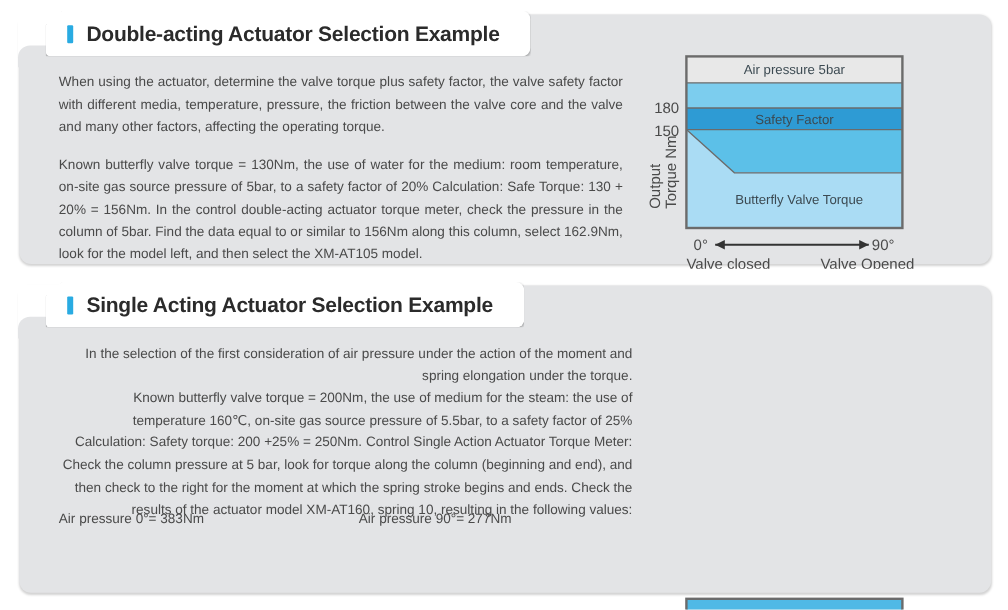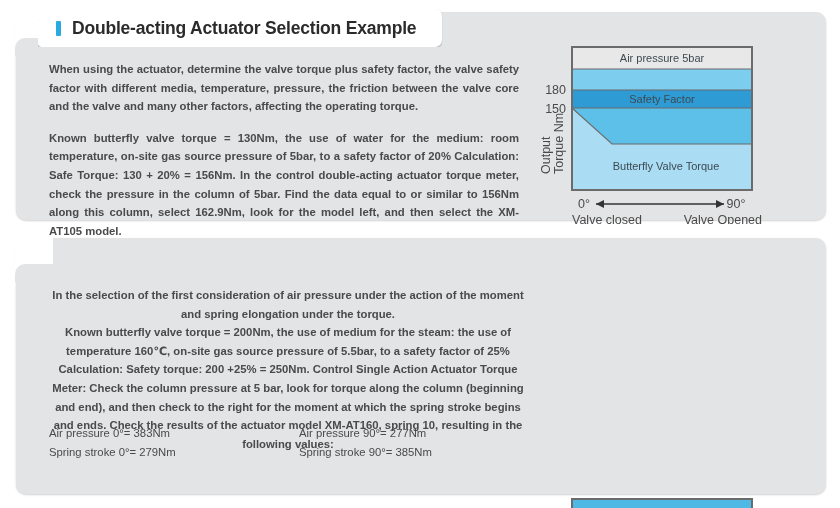--- a/index.html
+++ b/index.html
@@ -66,27 +66,26 @@
     letter-spacing:-.2px;
     white-space:nowrap;
   }
 
   
   .body-text{
     position:absolute;
     color:#4a4a4a;
     font-size:11.3px;
     line-height:18.6px;
-    font-weight:bold;
   }
   .panel.p1 .body-text{left:33px;top:48px;width:470px;}
   .panel.p2 .body-text{left:33px;top:48px;width:478px;}
   .body-text p{margin:0 0 13px 0;text-align:justify;}
   .body-text p:last-child{margin-bottom:0;}
-  .body-text p.tight{margin:0;text-align:center;}
+  .body-text p.tight{margin:0;text-align:right;}
 
   .kv-rows{position:absolute;left:33px;top:424px;width:470px;
            font-size:11.3px;color:#4a4a4a;line-height:18.6px;}
   .kv-row{display:flex;align-items:center;}
   .kv-row .c1{width:250px;flex:0 0 250px;}
   .kv-row .c2{flex:1 1 auto;}
   .note{margin-top:0;font-size:11.3px;color:#4a4a4a;line-height:18.6px;}
 
   
   .chart{position:absolute;}
@@ -152,35 +151,35 @@
         <text class="ax-num" x="68" y="174" text-anchor="middle">0°</text>
         <text class="ax-num" x="220" y="174" text-anchor="middle">90°</text>
         <text class="ax-cap" x="56" y="190" text-anchor="start">Valve closed</text>
         <text class="ax-cap" x="246" y="190" text-anchor="end">Valve Opened</text>
       </svg>
     </div>
   </div>
 
   <div class="panel p2">
 
+    <div class="tab">
+      <span class="bullet"></span>
+      <span class="tabtitle">Single Acting Actuator Selection Example</span>
+    </div>
 
     <div class="body-text">
       <p class="tight">In the selection of the first consideration of air pressure under the action of the moment and spring elongation under the torque.</p>
       <p class="tight">Known butterfly valve torque = 200Nm, the use of medium for the steam: the use of temperature 160℃, on-site gas source pressure of 5.5bar, to a safety factor of 25% Calculation: Safety torque: 200 +25% = 250Nm. Control Single Action Actuator Torque Meter: Check the column pressure at 5 bar, look for torque along the column (beginning and end), and then check to the right for the moment at which the spring stroke begins and ends. Check the results of the actuator model XM-AT160, spring 10, resulting in the following values:</p>
     </div>
 
     <div class="kv-rows" style="top:186px;">
       <div class="kv-row">
         <span class="c1">Air pressure  0°= 383Nm</span>
         <span class="c2">Air pressure 90°= 277Nm</span>
       </div>
-      <div class="kv-row">
-        <span class="c1">Spring stroke   0°= 279Nm</span>
-        <span class="c2">Spring stroke  90°= 385Nm</span>
-      </div>
     </div>
 
     <div class="chart c2">
       <svg width="326" height="234" viewBox="0 0 326 234">
 
         <rect x="56" y="9" width="180" height="197" fill="#e8e8e8"></rect>
 
         <path d="M56,100 L146,168 L236,147 L236,170 L152,182 L82,182 L56,152 Z" fill="#cceaf8"></path>
 
         <path d="M56,9 L236,9 L236,147 L150,168 L56,100 Z" fill="#4fb9e6"></path>

